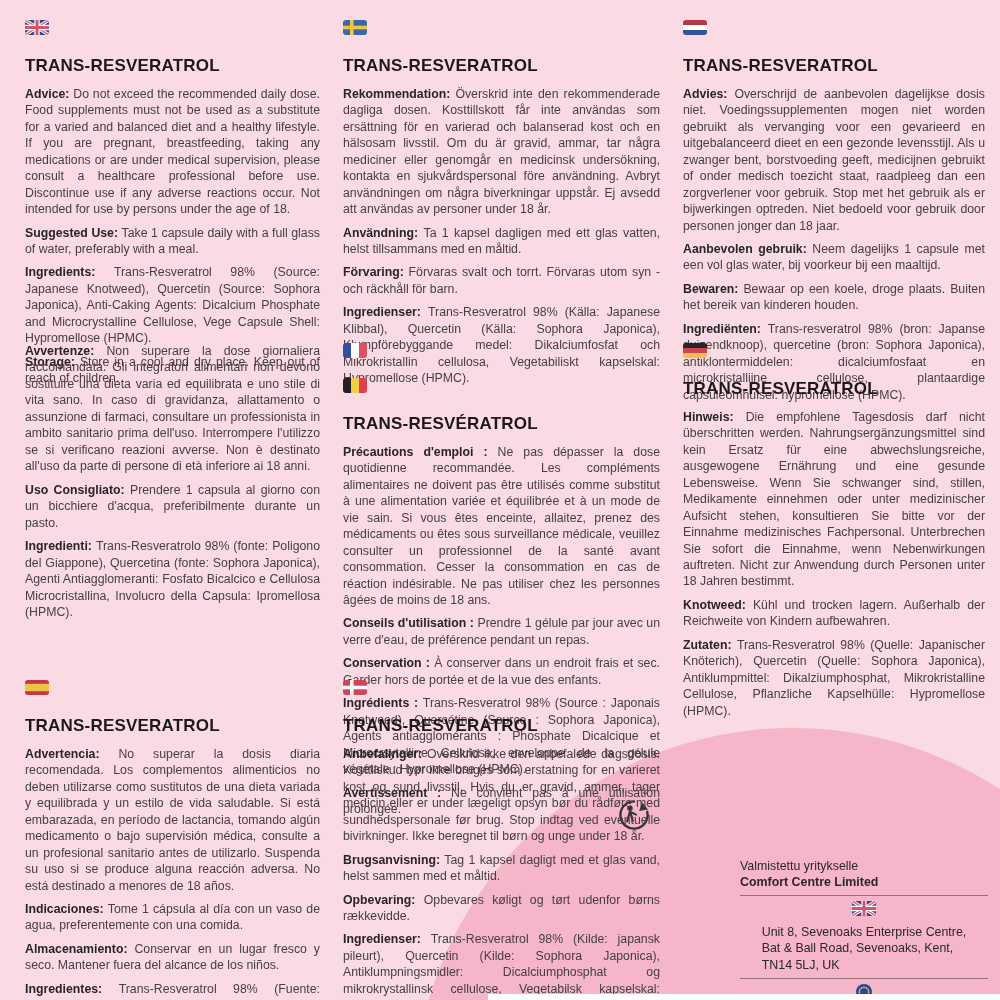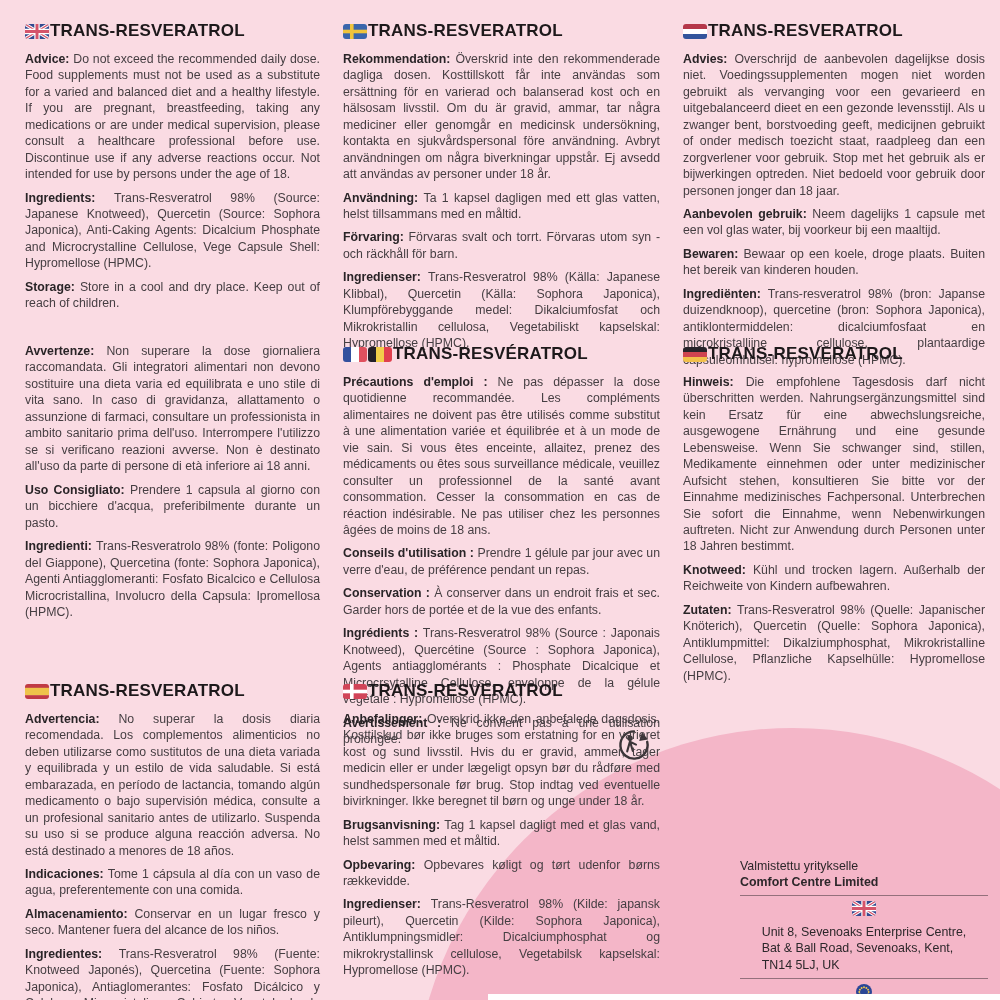--- a/index.html
+++ b/index.html
@@ -14,21 +14,21 @@
     border-radius:50%;z-index:0;
   }
   .bottom-strip{
     position:absolute;left:488px;top:994px;width:512px;height:6px;
     background:#ffffff;z-index:2;
   }
   section.lang{
     position:absolute;z-index:1;
     font-size:12.3px;line-height:1.34;text-align:justify;
   }
-  .sec-head{display:flex;align-items:center;gap:1px;margin:0 0 8px 0;text-align:left;}
+  .sec-head{display:flex;align-items:flex-start;gap:20px;margin:0 0 8px 0;text-align:left;flex-direction:column;}
   .sec-title{
     font-size:17px;font-weight:bold;color:#1d191b;letter-spacing:.2px;
     white-space:nowrap;
   }
   .flag{display:inline-flex;border-radius:3px;overflow:hidden;line-height:0;flex:0 0 auto;}
   .flag svg{display:block;}
   p.para{margin:0 0 7px 0;}
   .plabel{font-weight:bold;color:#292427;}
   .triman{position:absolute;right:10px;bottom:-4px;line-height:0;}
   .footer{
@@ -55,20 +55,21 @@
               <rect width="24" height="15" fill="#344a8f"></rect>
               <path d="M0,0 24,15 M24,0 0,15" stroke="#ffffff" stroke-width="3.2"></path>
               <path d="M0,0 24,15 M24,0 0,15" stroke="#d5546b" stroke-width="1.3"></path>
               <path d="M12,0 V15 M0,7.5 H24" stroke="#ffffff" stroke-width="5.4"></path>
               <path d="M12,0 V15 M0,7.5 H24" stroke="#d5546b" stroke-width="3"></path>
             </svg>
           </span>
           <span class="sec-title">TRANS-RESVERATROL</span>
         </div>
         <p class="para"><span class="plabel">Advice: </span>Do not exceed the recommended daily dose. Food supplements must not be used as a substitute for a varied and balanced diet and a healthy lifestyle. If you are pregnant, breastfeeding, taking any medications or are under medical supervision, please consult a healthcare professional before use. Discontinue use if any adverse reactions occur. Not intended for use by persons under the age of 18.</p>
+        <p class="para"><span class="plabel">Suggested Use: </span>Take 1 capsule daily with a full glass of water, preferably with a meal.</p>
         <p class="para"><span class="plabel">Ingredients: </span>Trans-Resveratrol 98% (Source: Japanese Knotweed), Quercetin (Source: Sophora Japonica), Anti-Caking Agents: Dicalcium Phosphate and Microcrystalline Cellulose, Vege Capsule Shell: Hypromellose (HPMC).</p>
         <p class="para"><span class="plabel">Storage: </span>Store in a cool and dry place. Keep out of reach of children.</p>
       </section>
       <section class="lang" style="left: 343px; top: 20px; width: 317px;">
         <div class="sec-head">
           <span class="flag">
             <svg width="24" height="15" viewBox="0 0 24 15">
               <rect width="24" height="15" fill="#3a66ac"></rect>
               <rect x="7" y="0" width="3.6" height="15" fill="#f0c43c"></rect>
               <rect x="0" y="5.7" width="24" height="3.6" fill="#f0c43c"></rect>

